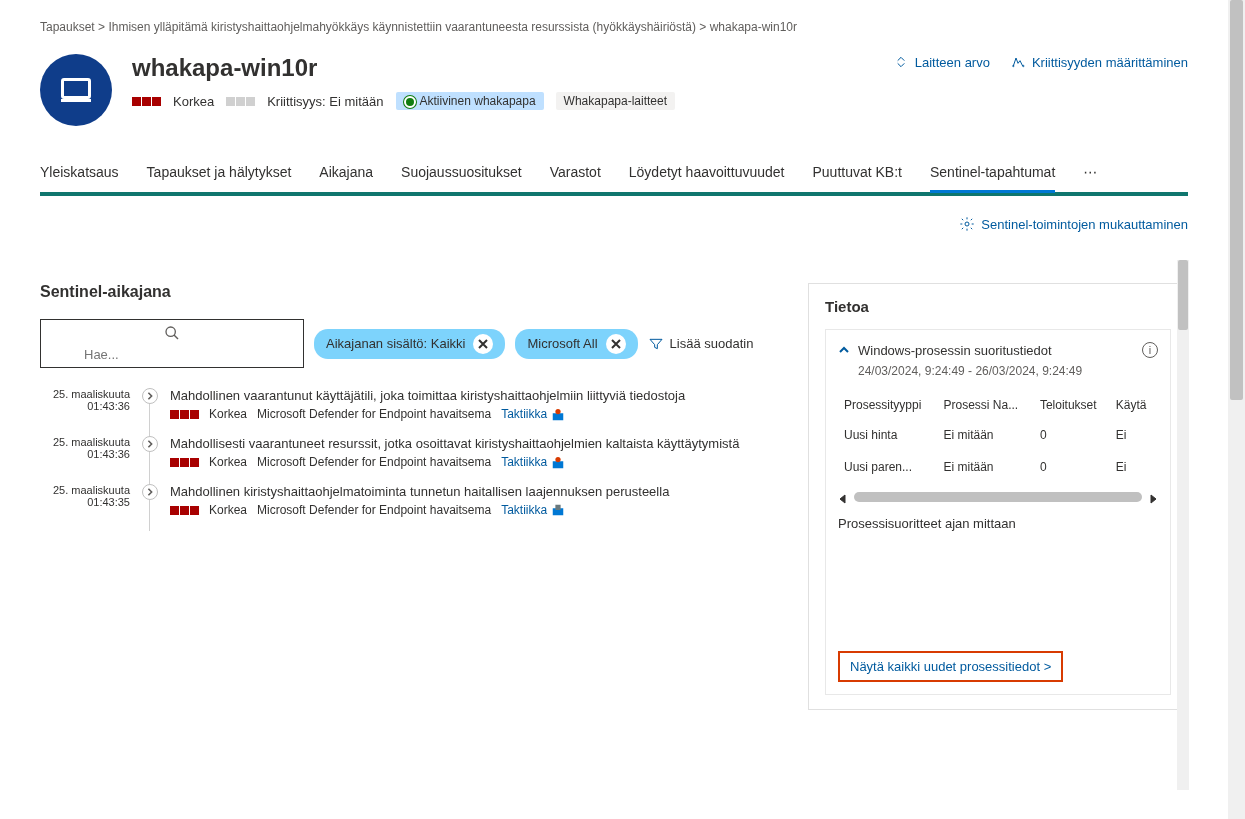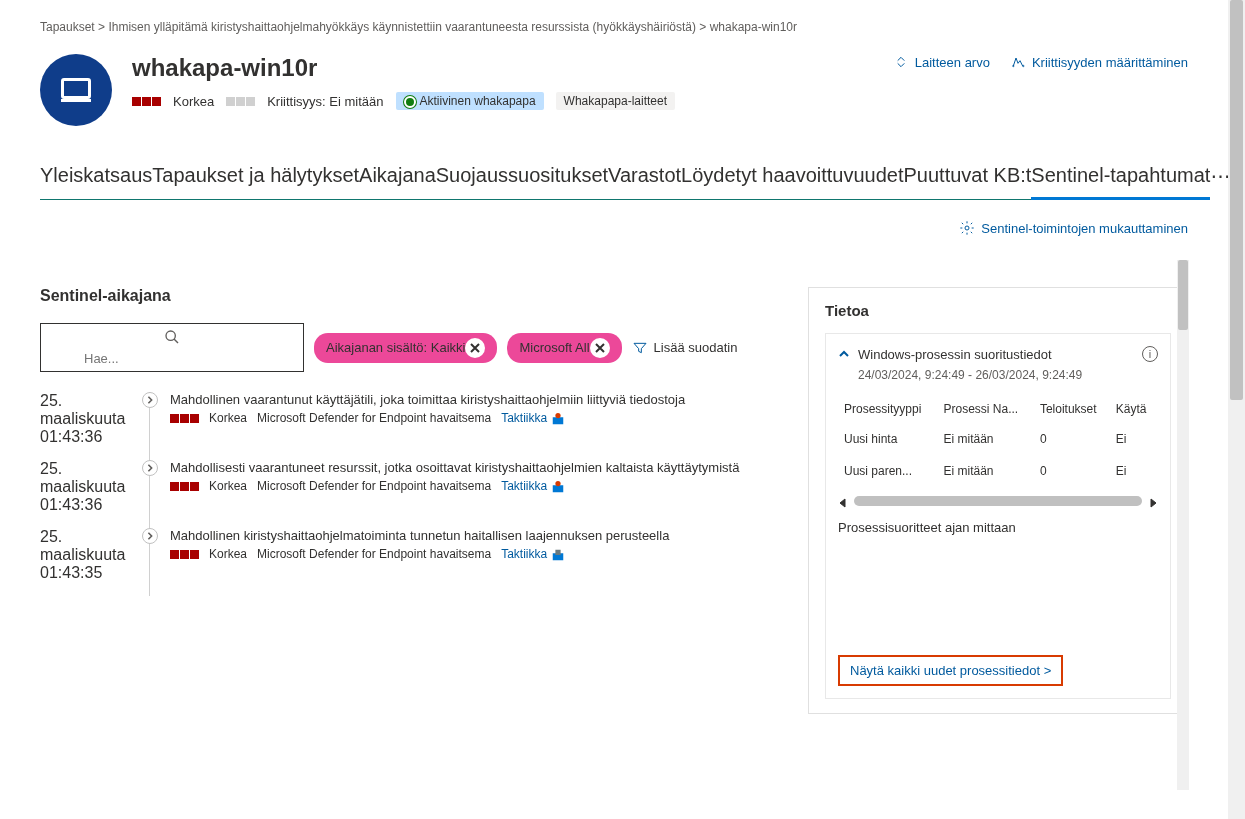--- a/index.html
+++ b/index.html
@@ -18,41 +18,41 @@
 .sev-boxes { display: flex; gap: 1px; }
 .sev-box { width: 9px; height: 9px; background: #a80000; }
 .sev-box.empty { background: #d0d0d0; }
 .pill { padding: 2px 8px; border-radius: 2px; font-size: 12px; }
 .pill.highlighted { background: #bfe0ff; }
 .pill.grey { background: #f3f2f1; }
 .status-dot { width: 12px; height: 12px; border-radius: 50%; background: #107c10; display: inline-block; margin-right: 4px; vertical-align: middle; border: 2px solid #fff; box-shadow: 0 0 0 1px #107c10; }
 .header-actions { display: flex; gap: 20px; }
 .header-action { color: #005a9e; font-size: 13px; display: flex; align-items: center; gap: 6px; cursor: pointer; }
 .header-action svg { width: 16px; height: 16px; stroke: #005a9e; fill: none; stroke-width: 1.5; }
-.tabs { display: flex; border-bottom: 1px solid #0f766e; margin-bottom: 20px; font-size: 20px; position: relative; }
+.tabs { display: flex; gap: 28px; border-bottom: 4px solid #0f766e; margin-bottom: 20px; font-size: 14px; position: relative; }
 .tab { padding: 8px 0 10px 0; cursor: pointer; color: #323130; white-space: nowrap; }
 .tab.active { border-bottom: 3px solid #0078d4; margin-bottom: -1px; font-weight: 400; }
 .more-dots { padding: 8px 0; cursor: pointer; }
 .customize-row { text-align: right; margin-bottom: 15px; }
 .customize-link { color: #005a9e; font-size: 13px; display: inline-flex; align-items: center; gap: 6px; cursor: pointer; }
 .customize-link svg { width: 16px; height: 16px; stroke: #005a9e; fill: none; stroke-width: 1.5; }
 .content-split { display: flex; gap: 20px; align-items: flex-start; margin-top: 48px; }
 .left-col { flex: 1; min-width: 0; }
 .section-title { font-size: 16px; font-weight: 600; margin-bottom: 18px; }
 .filter-row { display: flex; gap: 10px; align-items: center; margin-bottom: 20px; }
 .search-box { display: flex; align-items: center; border: 1px solid #323130; padding: 5px 23px; width: 264px; gap: 6px; flex-direction: column; }
 .search-box svg { width: 16px; height: 16px; stroke: #605e5c; fill: none; stroke-width: 2; }
 .search-box input { border: none; outline: none; flex: 1; font-size: 13px; color: #605e5c; }
-.filter-chip { background: #ec4899; border-radius: 14px; padding: 5px 12px; font-size: 13px; display: flex; align-items: center; }
+.filter-chip { background: #7dd3fc; border-radius: 14px; padding: 5px 12px; font-size: 13px; display: flex; align-items: center; gap: 8px; }
 .chip-x { width: 20px; height: 20px; border-radius: 50%; background: #fff; display: flex; align-items: center; justify-content: center; cursor: pointer; }
 .chip-x svg { width: 10px; height: 10px; stroke: #323130; stroke-width: 2; }
 .add-filter { display: flex; align-items: center; gap: 6px; color: #323130; cursor: pointer; font-size: 13px; }
 .add-filter svg { width: 16px; height: 16px; stroke: #005a9e; fill: none; stroke-width: 1.5; }
 .timeline-item { display: flex; gap: 12px; margin-bottom: 14px; }
-.ti-time { width: 90px; text-align: left; font-size: 16px; color: #323130; flex-shrink: 0; }
+.ti-time { width: 90px; text-align: right; font-size: 11px; color: #323130; flex-shrink: 0; }
 .ti-marker { position: relative; width: 16px; flex-shrink: 0; }
 .ti-marker::before { content: ''; position: absolute; left: 7px; top: 0; bottom: -14px; width: 1px; background: #d0d0d0; }
 .ti-marker-dot { width: 16px; height: 16px; border-radius: 50%; background: #fff; border: 1px solid #c0c0c0; position: relative; z-index: 1; display: flex; align-items: center; justify-content: center; }
 .ti-marker-dot svg { width: 8px; height: 8px; stroke: #605e5c; fill: none; stroke-width: 2; }
 .ti-body { flex: 1; }
 .ti-title { font-size: 13px; margin-bottom: 4px; }
 .ti-meta { display: flex; align-items: center; gap: 10px; font-size: 12px; color: #323130; }
 .ti-tactic { color: #005a9e; }
 .ti-tactic-icon { width: 14px; height: 14px; vertical-align: middle; }
 .right-panel { width: 380px; border: 1px solid #e0e0e0; padding: 14px 16px; background: #fff; flex-shrink: 0; }

